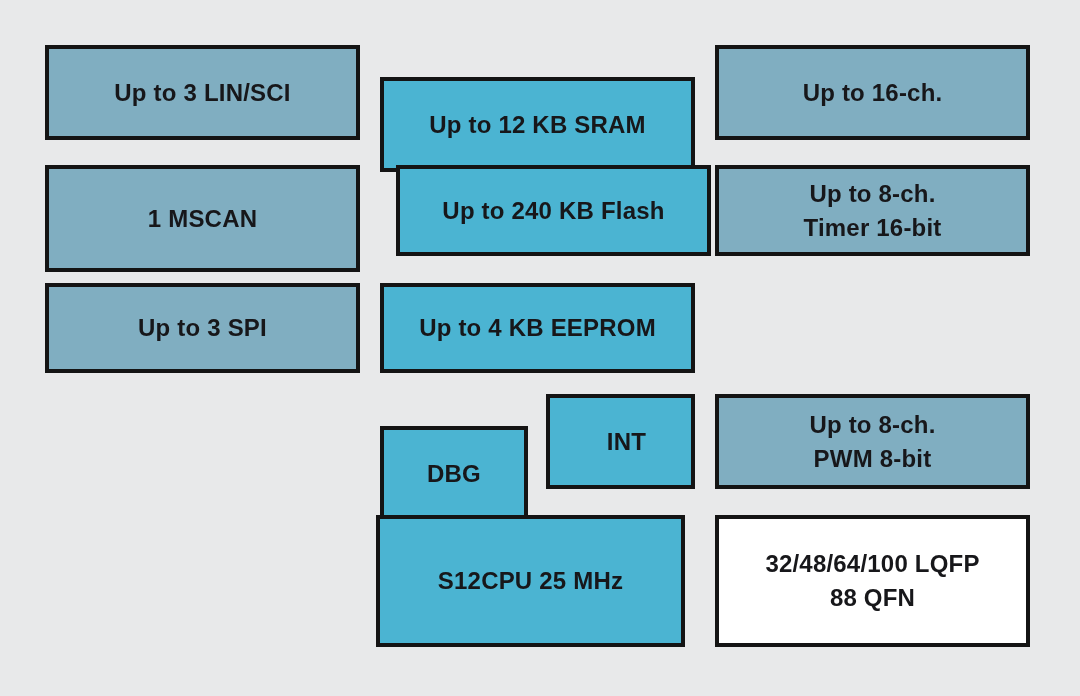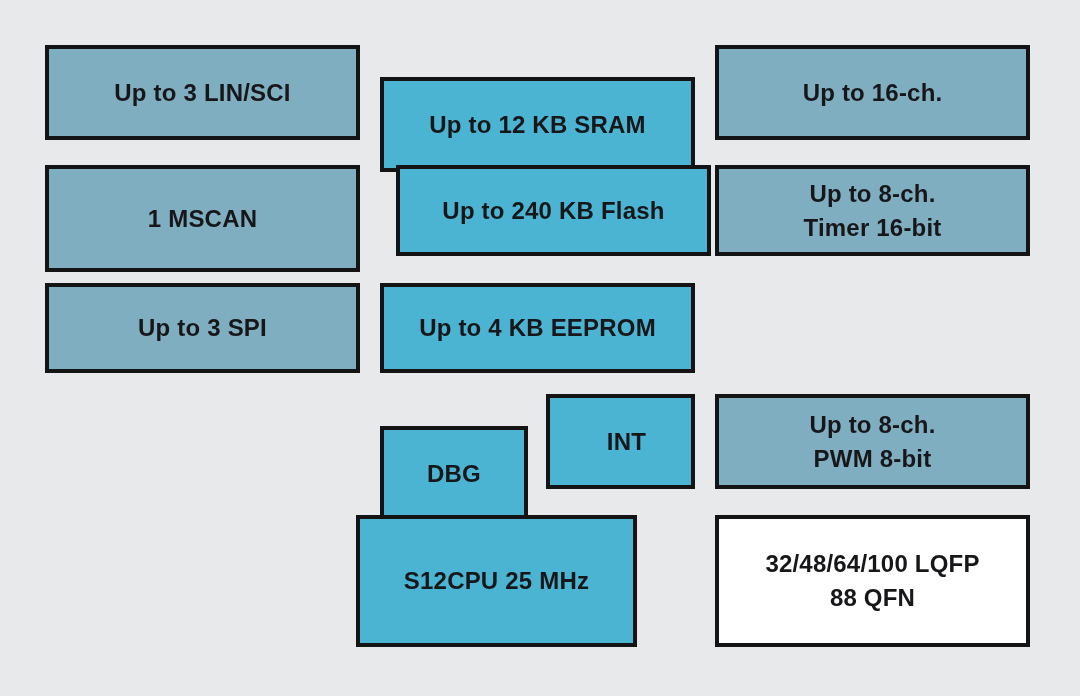--- a/index.html
+++ b/index.html
@@ -43,21 +43,21 @@
   #b-timer   { left: 715px; top: 165px; width: 315px; height: 91px; }
 
   #b-spi     { left: 45px;  top: 283px; width: 315px; height: 90px; }
   #b-eeprom  { left: 380px; top: 283px; width: 315px; height: 90px; }
 
   #b-dbg     { left: 380px; top: 394px; width: 148px; height: 95px; margin-top: 32px; }
   #b-int     { left: 546px; top: 394px; width: 149px; height: 95px; padding-left: 12px; }
   #b-pwm     { left: 715px; top: 394px; width: 315px; height: 95px; }
 
   #b-gpio    { left: 45px;  top: 515px; width: 315px; height: 132px; }
-  #b-cpu     { left: 356px; top: 515px; width: 281px; height: 132px; }
+  #b-cpu     { left: 376px; top: 515px; width: 309px; height: 132px; }
   #b-package { left: 715px; top: 515px; width: 315px; height: 132px; }
 
   .line { display: block; }
 </style>
 </head>
 <body>
 
 <div id="canvas">
 
   <div class="block c-peripheral" id="b-lin-sci">

